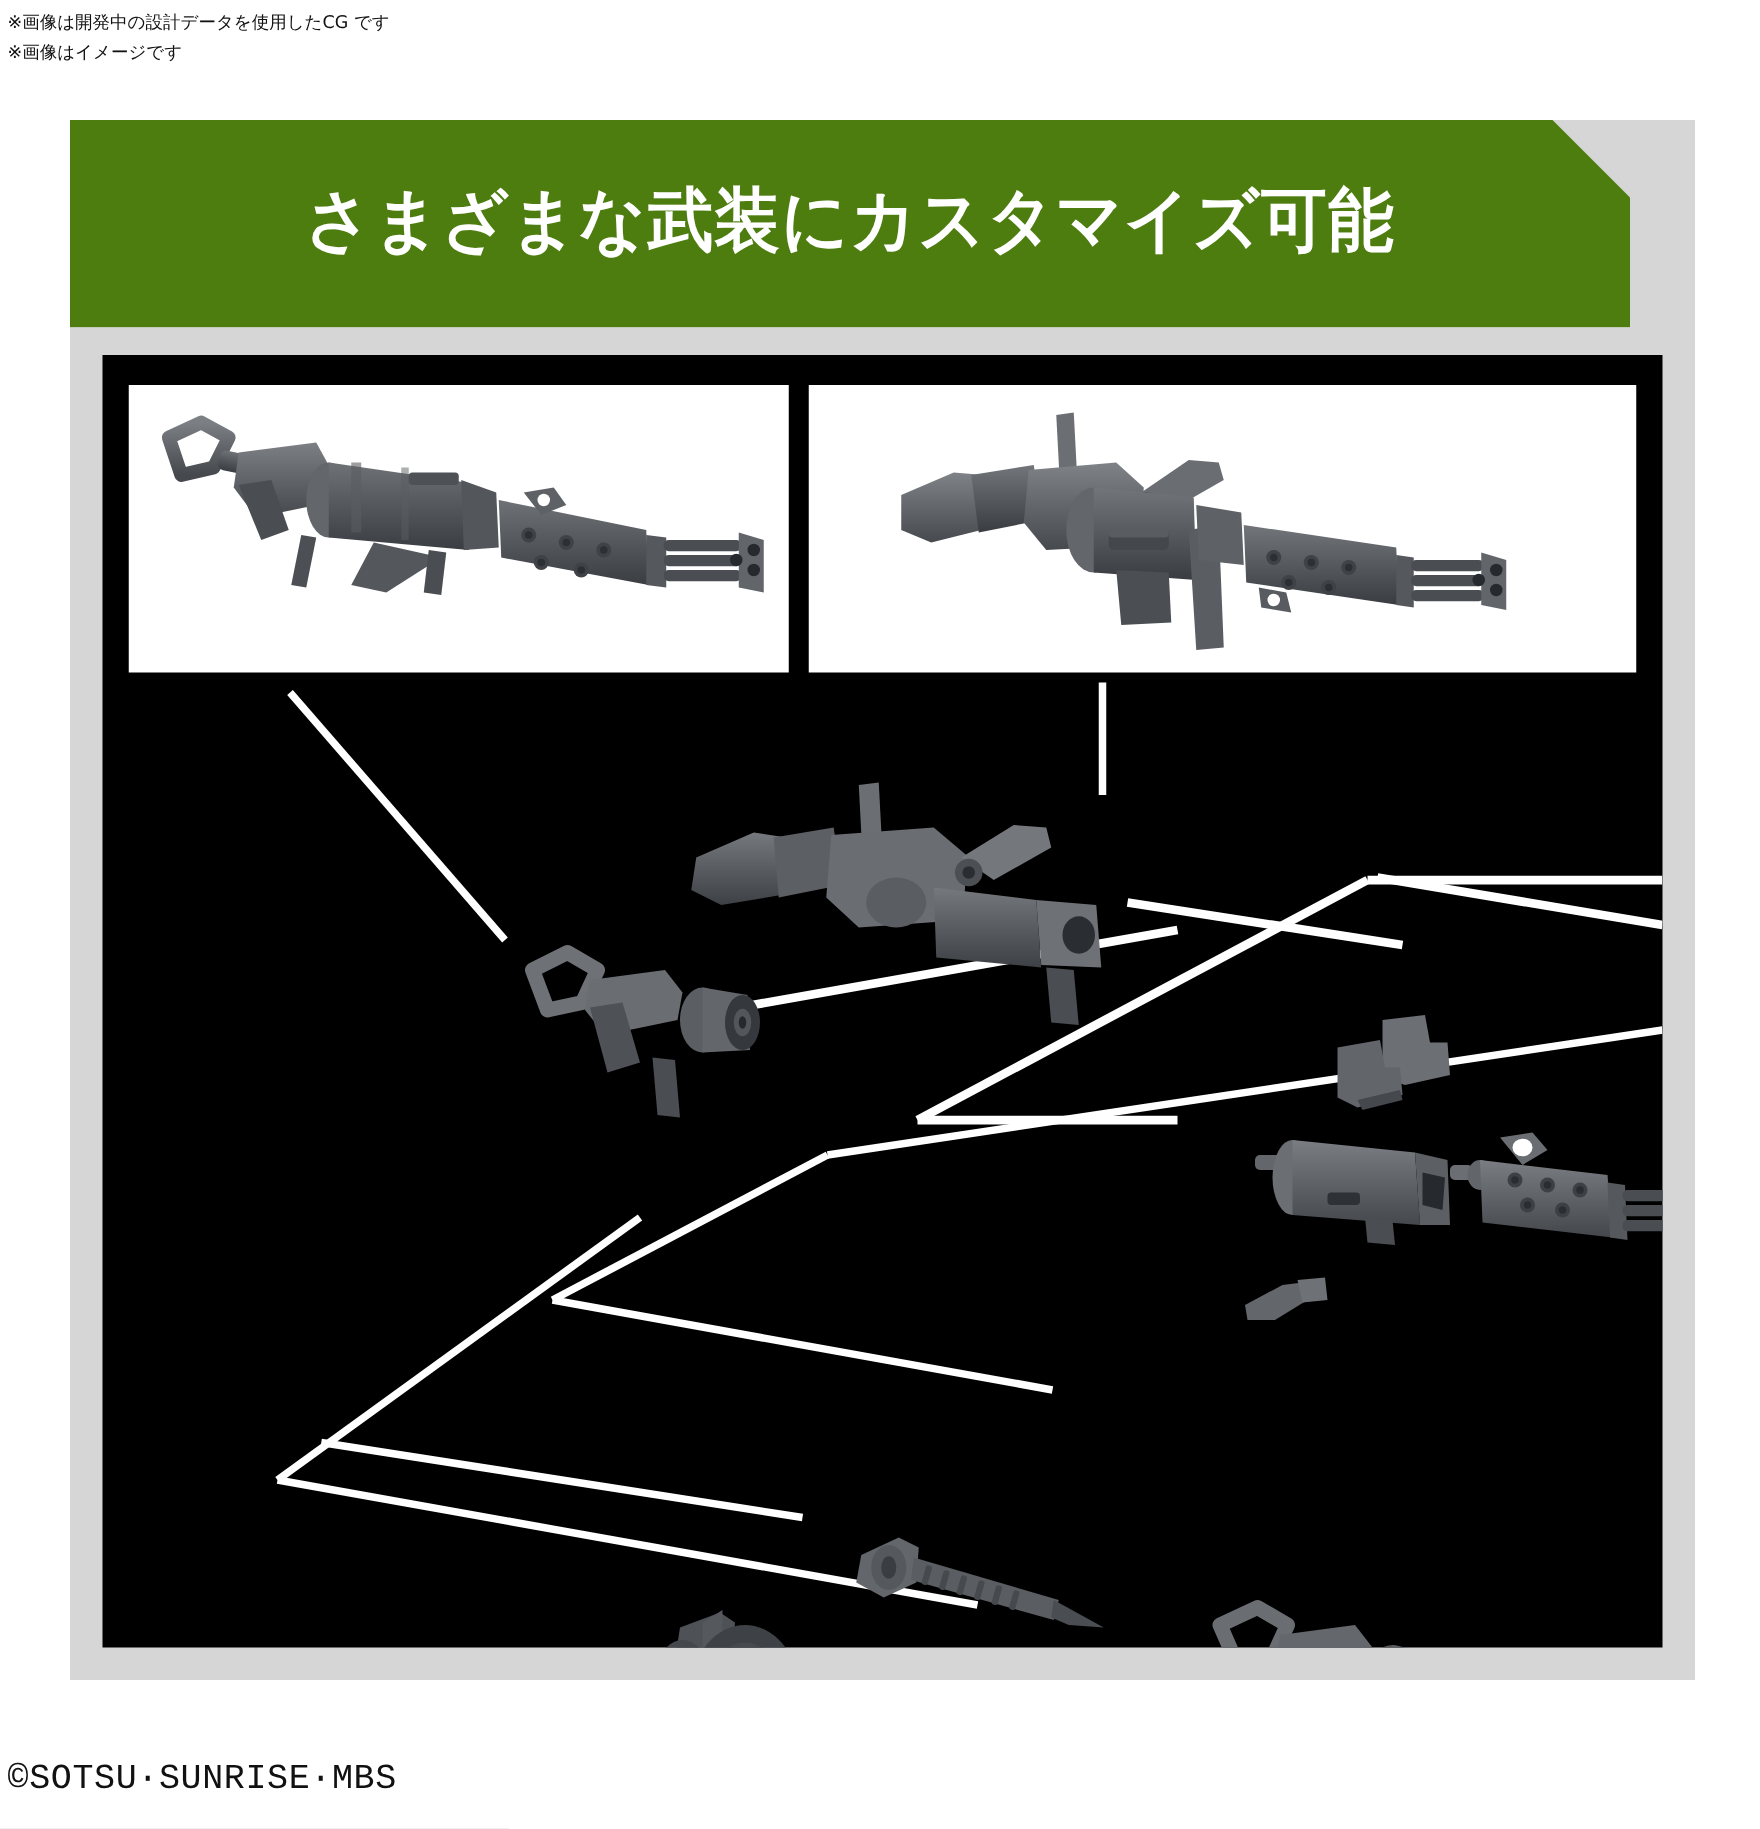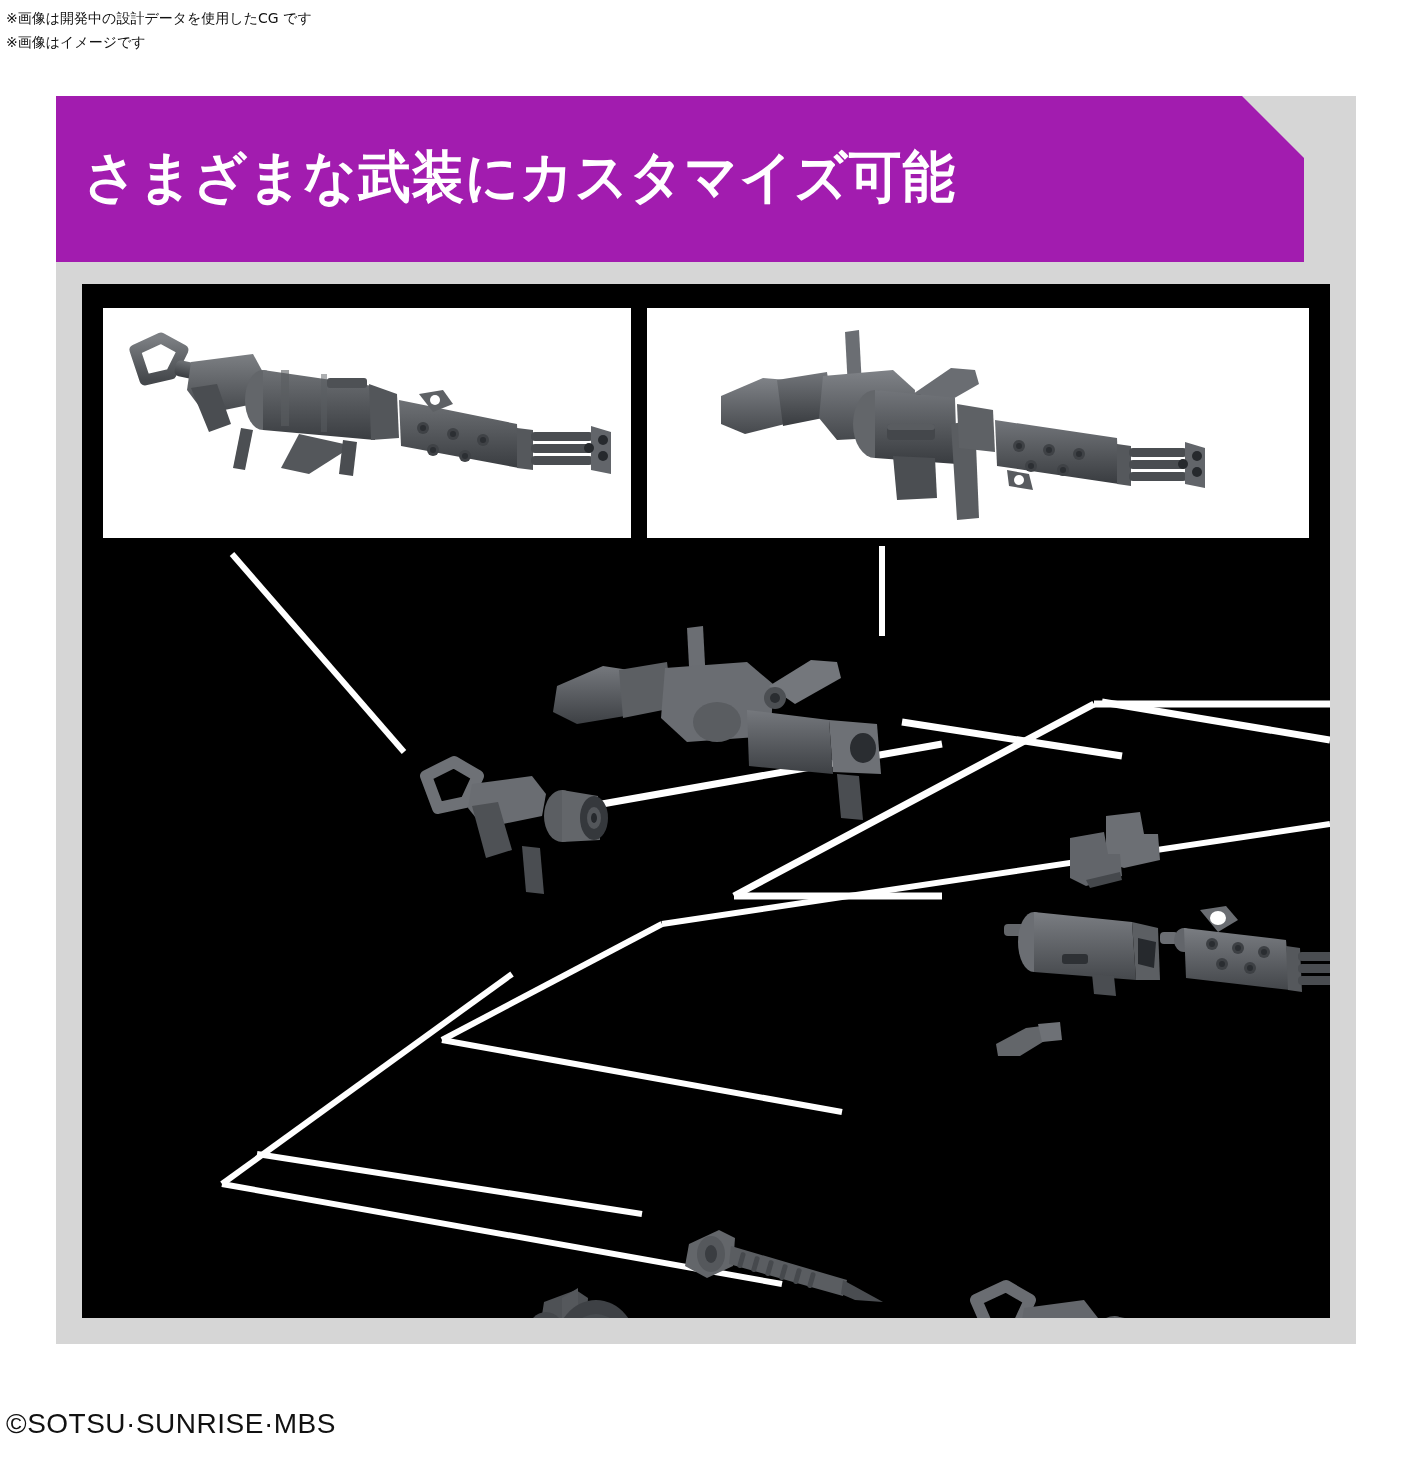--- a/index.html
+++ b/index.html
@@ -41,26 +41,26 @@
     background: #d6d6d6;
   }
 
   
   .banner {
     position: absolute;
     left: 0;
     top: 0;
     width: 1248px;
     height: 166px;
-    background: #a21caf;
+    background: #4d7c0f;
     -webkit-clip-path: polygon(0 0, calc(100% - 62px) 0, 100% 62px, 100% 100%, 0 100%);
     clip-path: polygon(0 0, calc(100% - 62px) 0, 100% 62px, 100% 100%, 0 100%);
     display: flex;
     align-items: center;
-    justify-content: flex-start;
+    justify-content: center;
   }
   .banner-title {
     font-family: "DejaVu Sans", sans-serif;
     font-weight: bold;
     font-size: 56px;
     line-height: 1;
     color: #ffffff;
     letter-spacing: 1px;
     transform: scaleX(0.94);
     white-space: nowrap;
@@ -106,21 +106,21 @@
   }
 
   
   .part { position: absolute; }
 
   
   .copyright {
     position: absolute;
     left: 6px;
     top: 1408px;
-    font-family: Liberation Sans, sans-serif;
+    font-family: Liberation Mono, monospace;
     font-size: 28px;
     letter-spacing: 0.5px;
     color: #111111;
     white-space: nowrap;
   }
 </style>
 </head>
 <body>
 
 <div class="notes">

